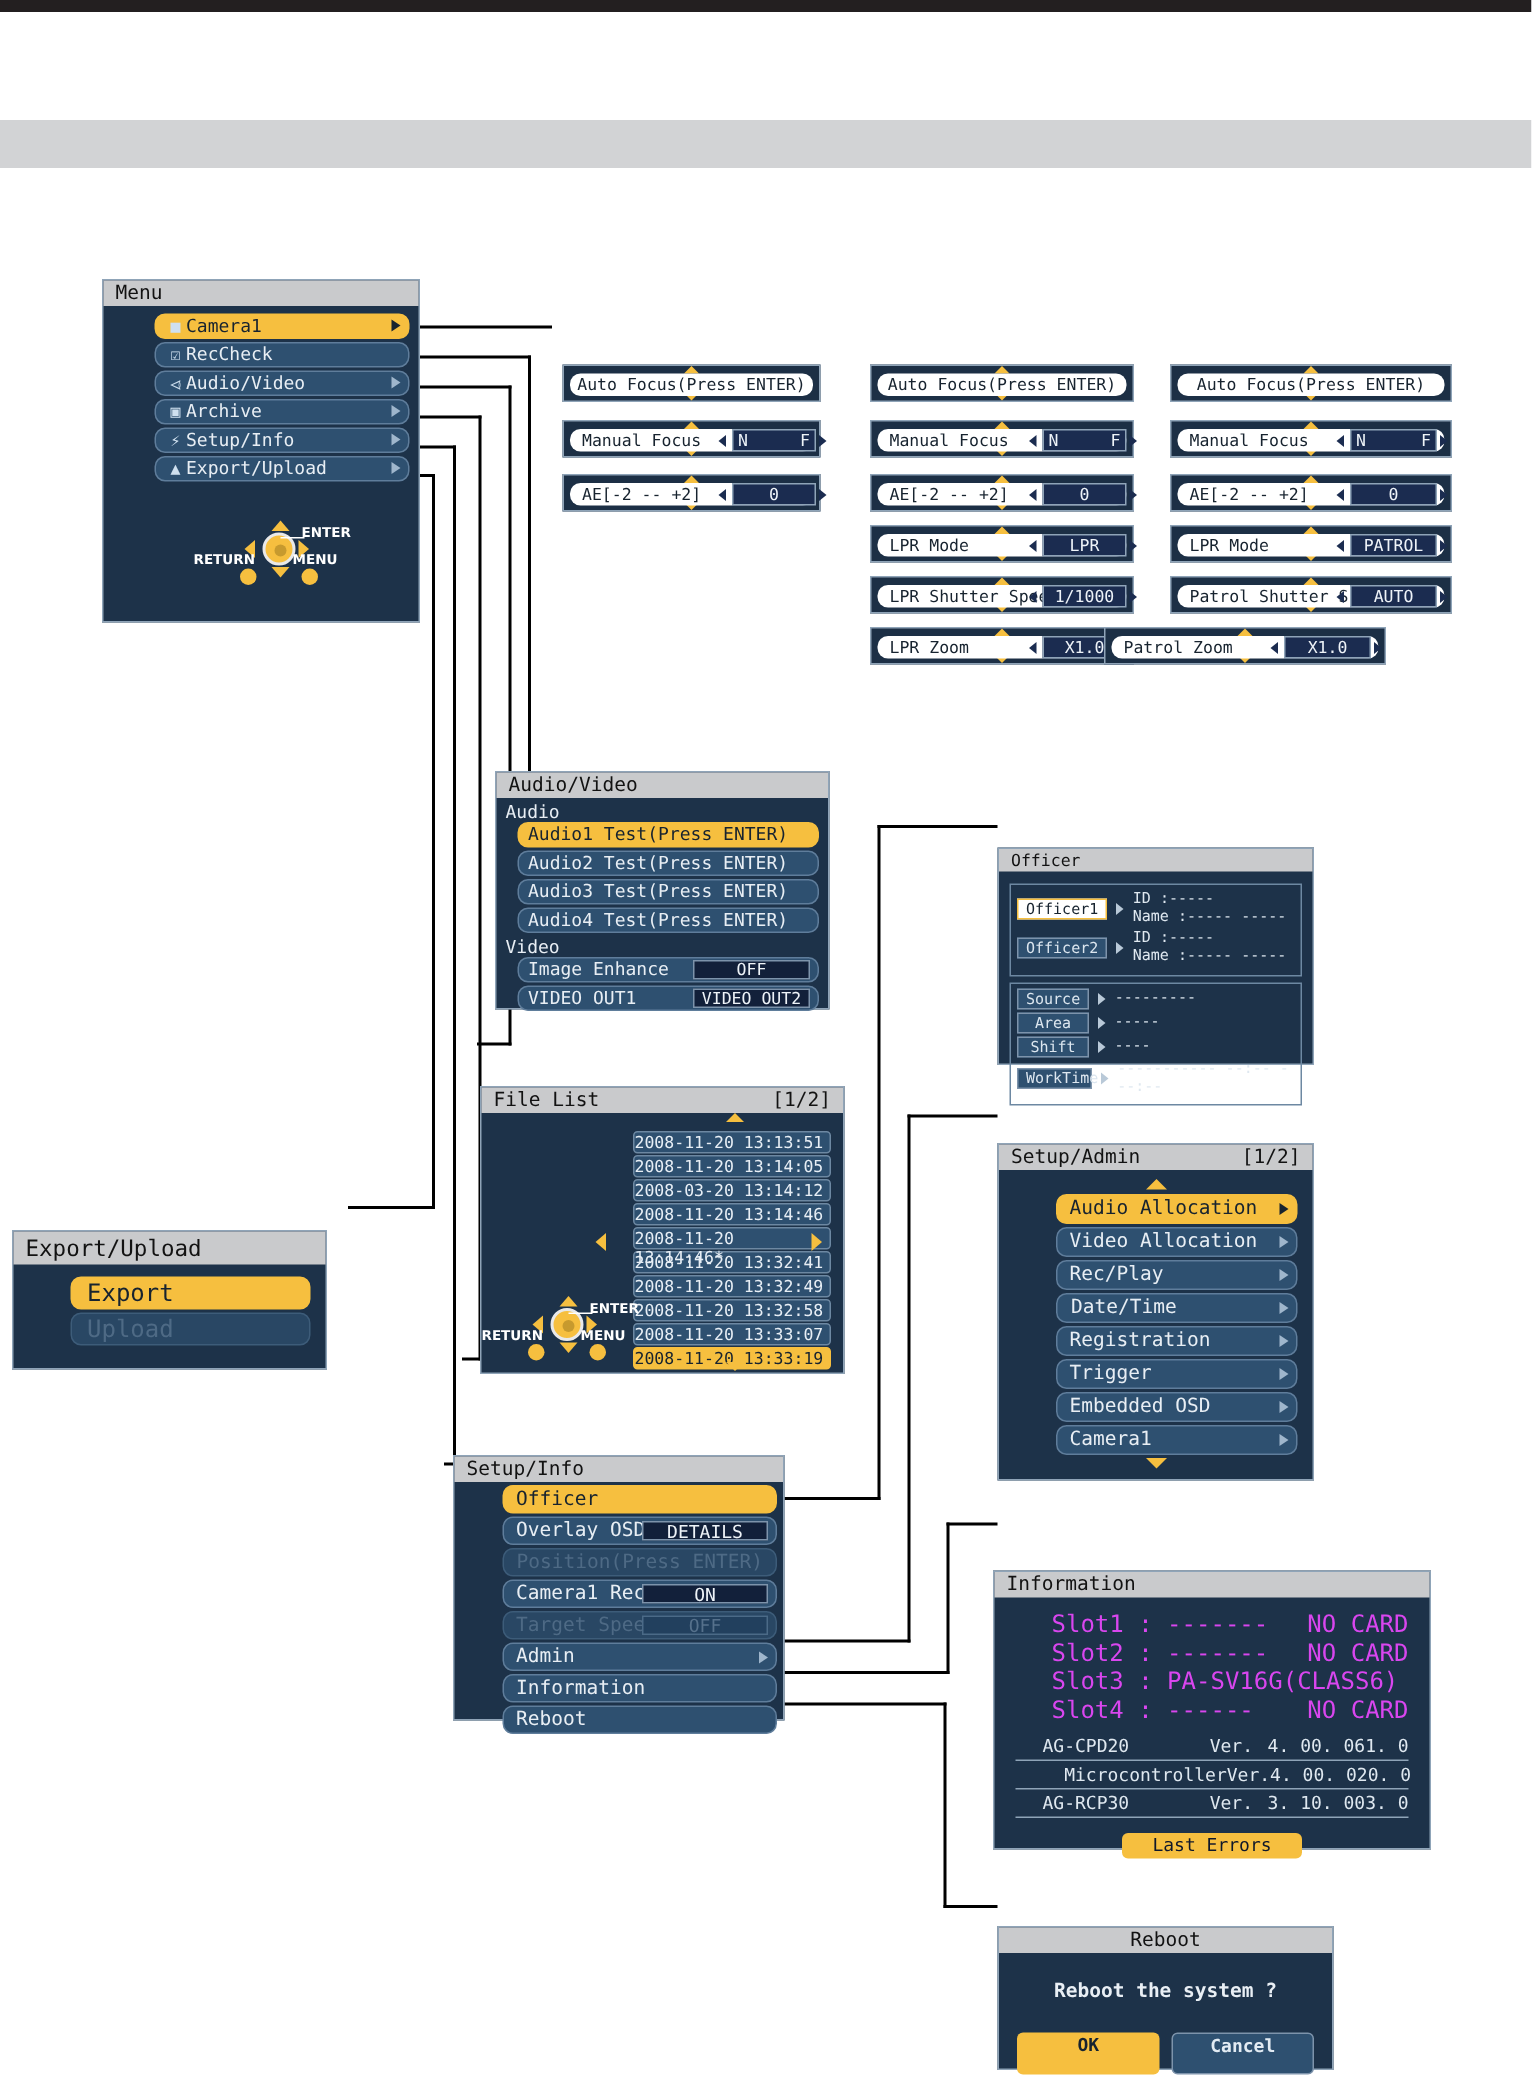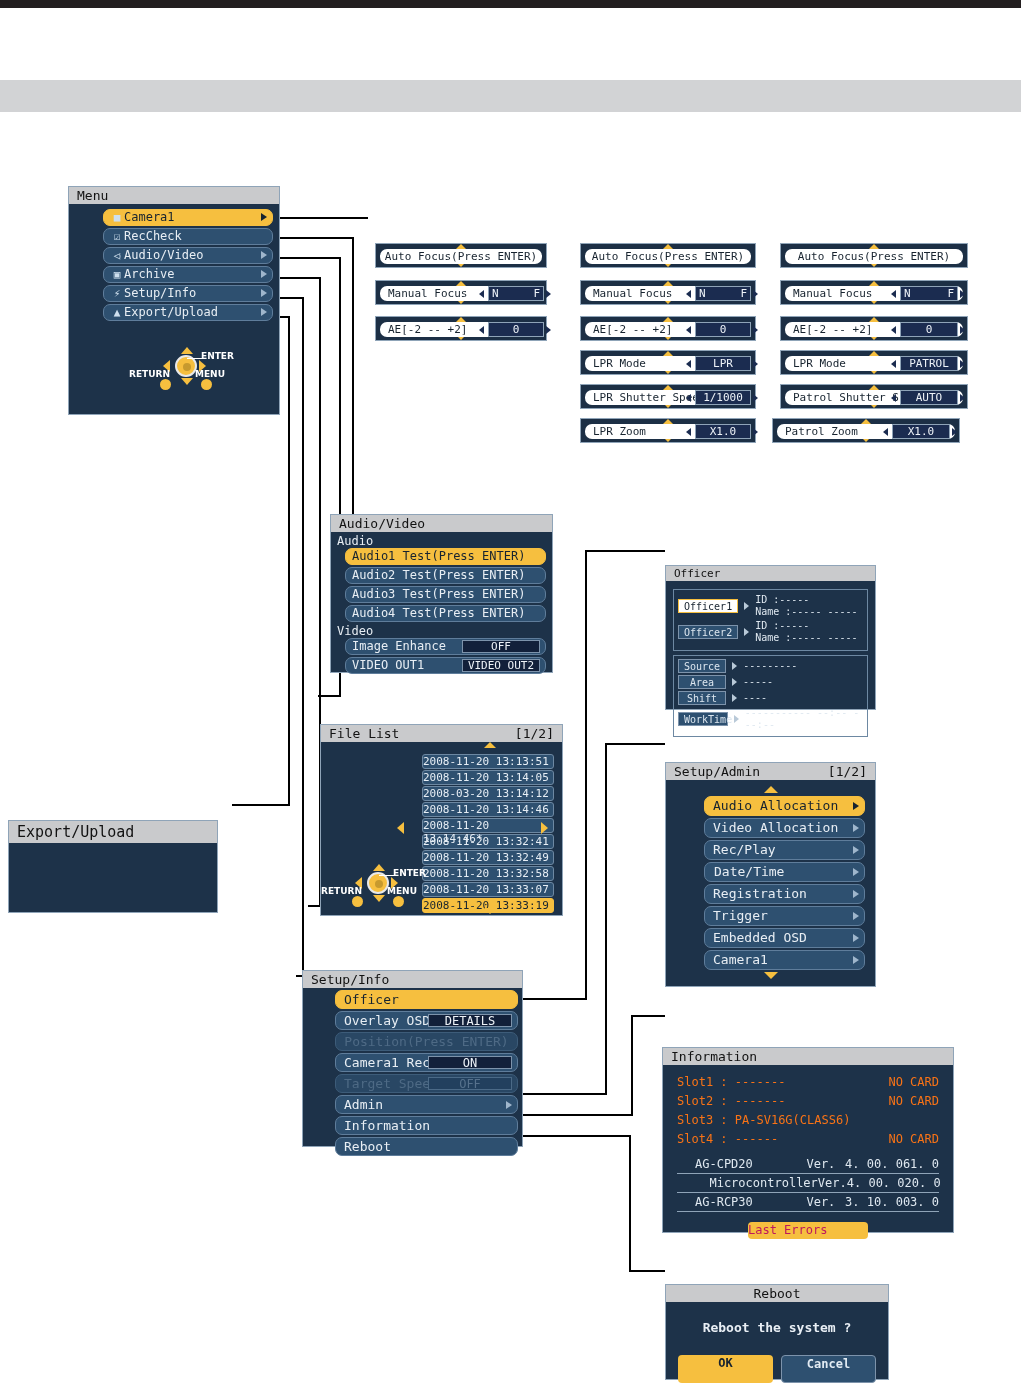--- a/index.html
+++ b/index.html
@@ -106,31 +106,31 @@
     color:#dce6ef; font-size:10px; line-height:13px; height:14px;
     padding:0 5px; text-align:center; min-width:48px;
   }
   .ofkey.sel { background:#ffffff; border-color:#f6bf3f; color:#17232f; }
   .ofrow { display:flex; align-items:center; margin-bottom:2px; }
   .oftri { width:0;height:0;border-left:5px solid #b9c9d8;border-top:4px solid transparent;border-bottom:4px solid transparent; margin:0 6px; }
   .ofvals { color:#dfe8f0; font-size:10px; line-height:12px; }
   .ofvals div { white-space:pre; }
 
   
-  .infoline { color:#f97316; font-size:12px; line-height:19px; white-space:pre; }
+  .infoline { color:#d946ef; font-size:16px; line-height:19px; white-space:pre;margin-left:24px; }
   .vertable { margin:6px 0 0 0; }
   .verrow {
     display:flex; color:#dfe8f0; font-size:12px; line-height:18px;
     border-bottom:1px solid #8fa4b8; padding-left:18px; white-space:pre;
   }
   .verrow .nm { width:150px; }
   .verrow .vr { width:52px; }
   .btn-yellow {
-    background:#f6bf3f; color:#be185d; border-radius:4px;
-    font-size:12px; line-height:17px; height:17px; 
+    background:#f6bf3f; color:#0f172a; border-radius:4px;
+    font-size:12px; line-height:17px; height:17px; text-align:center;
   }
 
   
   .dlgmsg { color:#e9eff5; font-size:13px; text-align:center; padding:18px 0 20px 0; }
   .dlgbtn {
     width:95px; height:28px; line-height:17px; text-align:center;
     font-size:12px; border-radius:4px;
   }
   .dlgbtn.ok { background:#f6bf3f; color:#17232f; }
   .dlgbtn.cancel { background:#2e5070; border:1px solid #7d93ab; color:#e2ebf3; }
@@ -361,21 +361,21 @@
 <div class="cambox" style="left:780px; top:384px; width:188px; height:25px;">
   <div class="up"></div>
     <div class="dn"></div>
   <div class="inner">
     <span>Patrol Shutter Speed</span>
     <span class="la" style="left:106px;"></span>
     <span class="fld" style="left:115px; width:58px;">AUTO</span>
     <span class="ra" style="left:175px;"></span>
   </div>
 </div>
-<div class="cambox" style="left:772px; top:418px; width:188px; height:25px;">
+<div class="cambox" style="left:736px; top:418px; width:188px; height:25px;">
   <div class="up"></div>
     <div class="dn"></div>
   <div class="inner">
     <span>Patrol Zoom</span>
     <span class="la" style="left:106px;"></span>
     <span class="fld" style="left:115px; width:58px;">X1.0</span>
     <span class="ra" style="left:175px;"></span>
   </div>
 </div>
 
@@ -432,20 +432,24 @@
       <div class="dot d1"></div>
       <div class="dot d2"></div>
       <div class="lbl l-return">RETURN</div>
       <div class="lbl l-menu">MENU</div>
     </div>
   </div>
 </div>
 
 <div class="panel" style="left:8px; top:820px; width:210px; height:93px;">
   <div class="titlebar" style="font-size:15px;line-height:22px;height:22px;">Export/Upload</div>
+  <div class="body" style="padding:8px 10px;">
+    <div class="row sel" style="height:22px;line-height:20px;font-size:16px;padding-left:10px;"><span>Export</span></div>
+    <div class="row dim" style="height:22px;line-height:20px;font-size:16px;padding-left:10px;"><span>Upload</span></div>
+  </div>
 </div>
 
 <div class="panel" style="left:665px; top:565px; width:211px; height:145px;">
   <div class="titlebar" style="font-size:11px;line-height:15px;height:15px;">Officer</div>
   <div class="body" style="padding:4px 4px;">
     <div class="ofgroup">
       <div class="ofrow">
         <span class="ofkey sel">Officer1</span>
         <span class="oftri"></span>
         <span class="ofvals">

